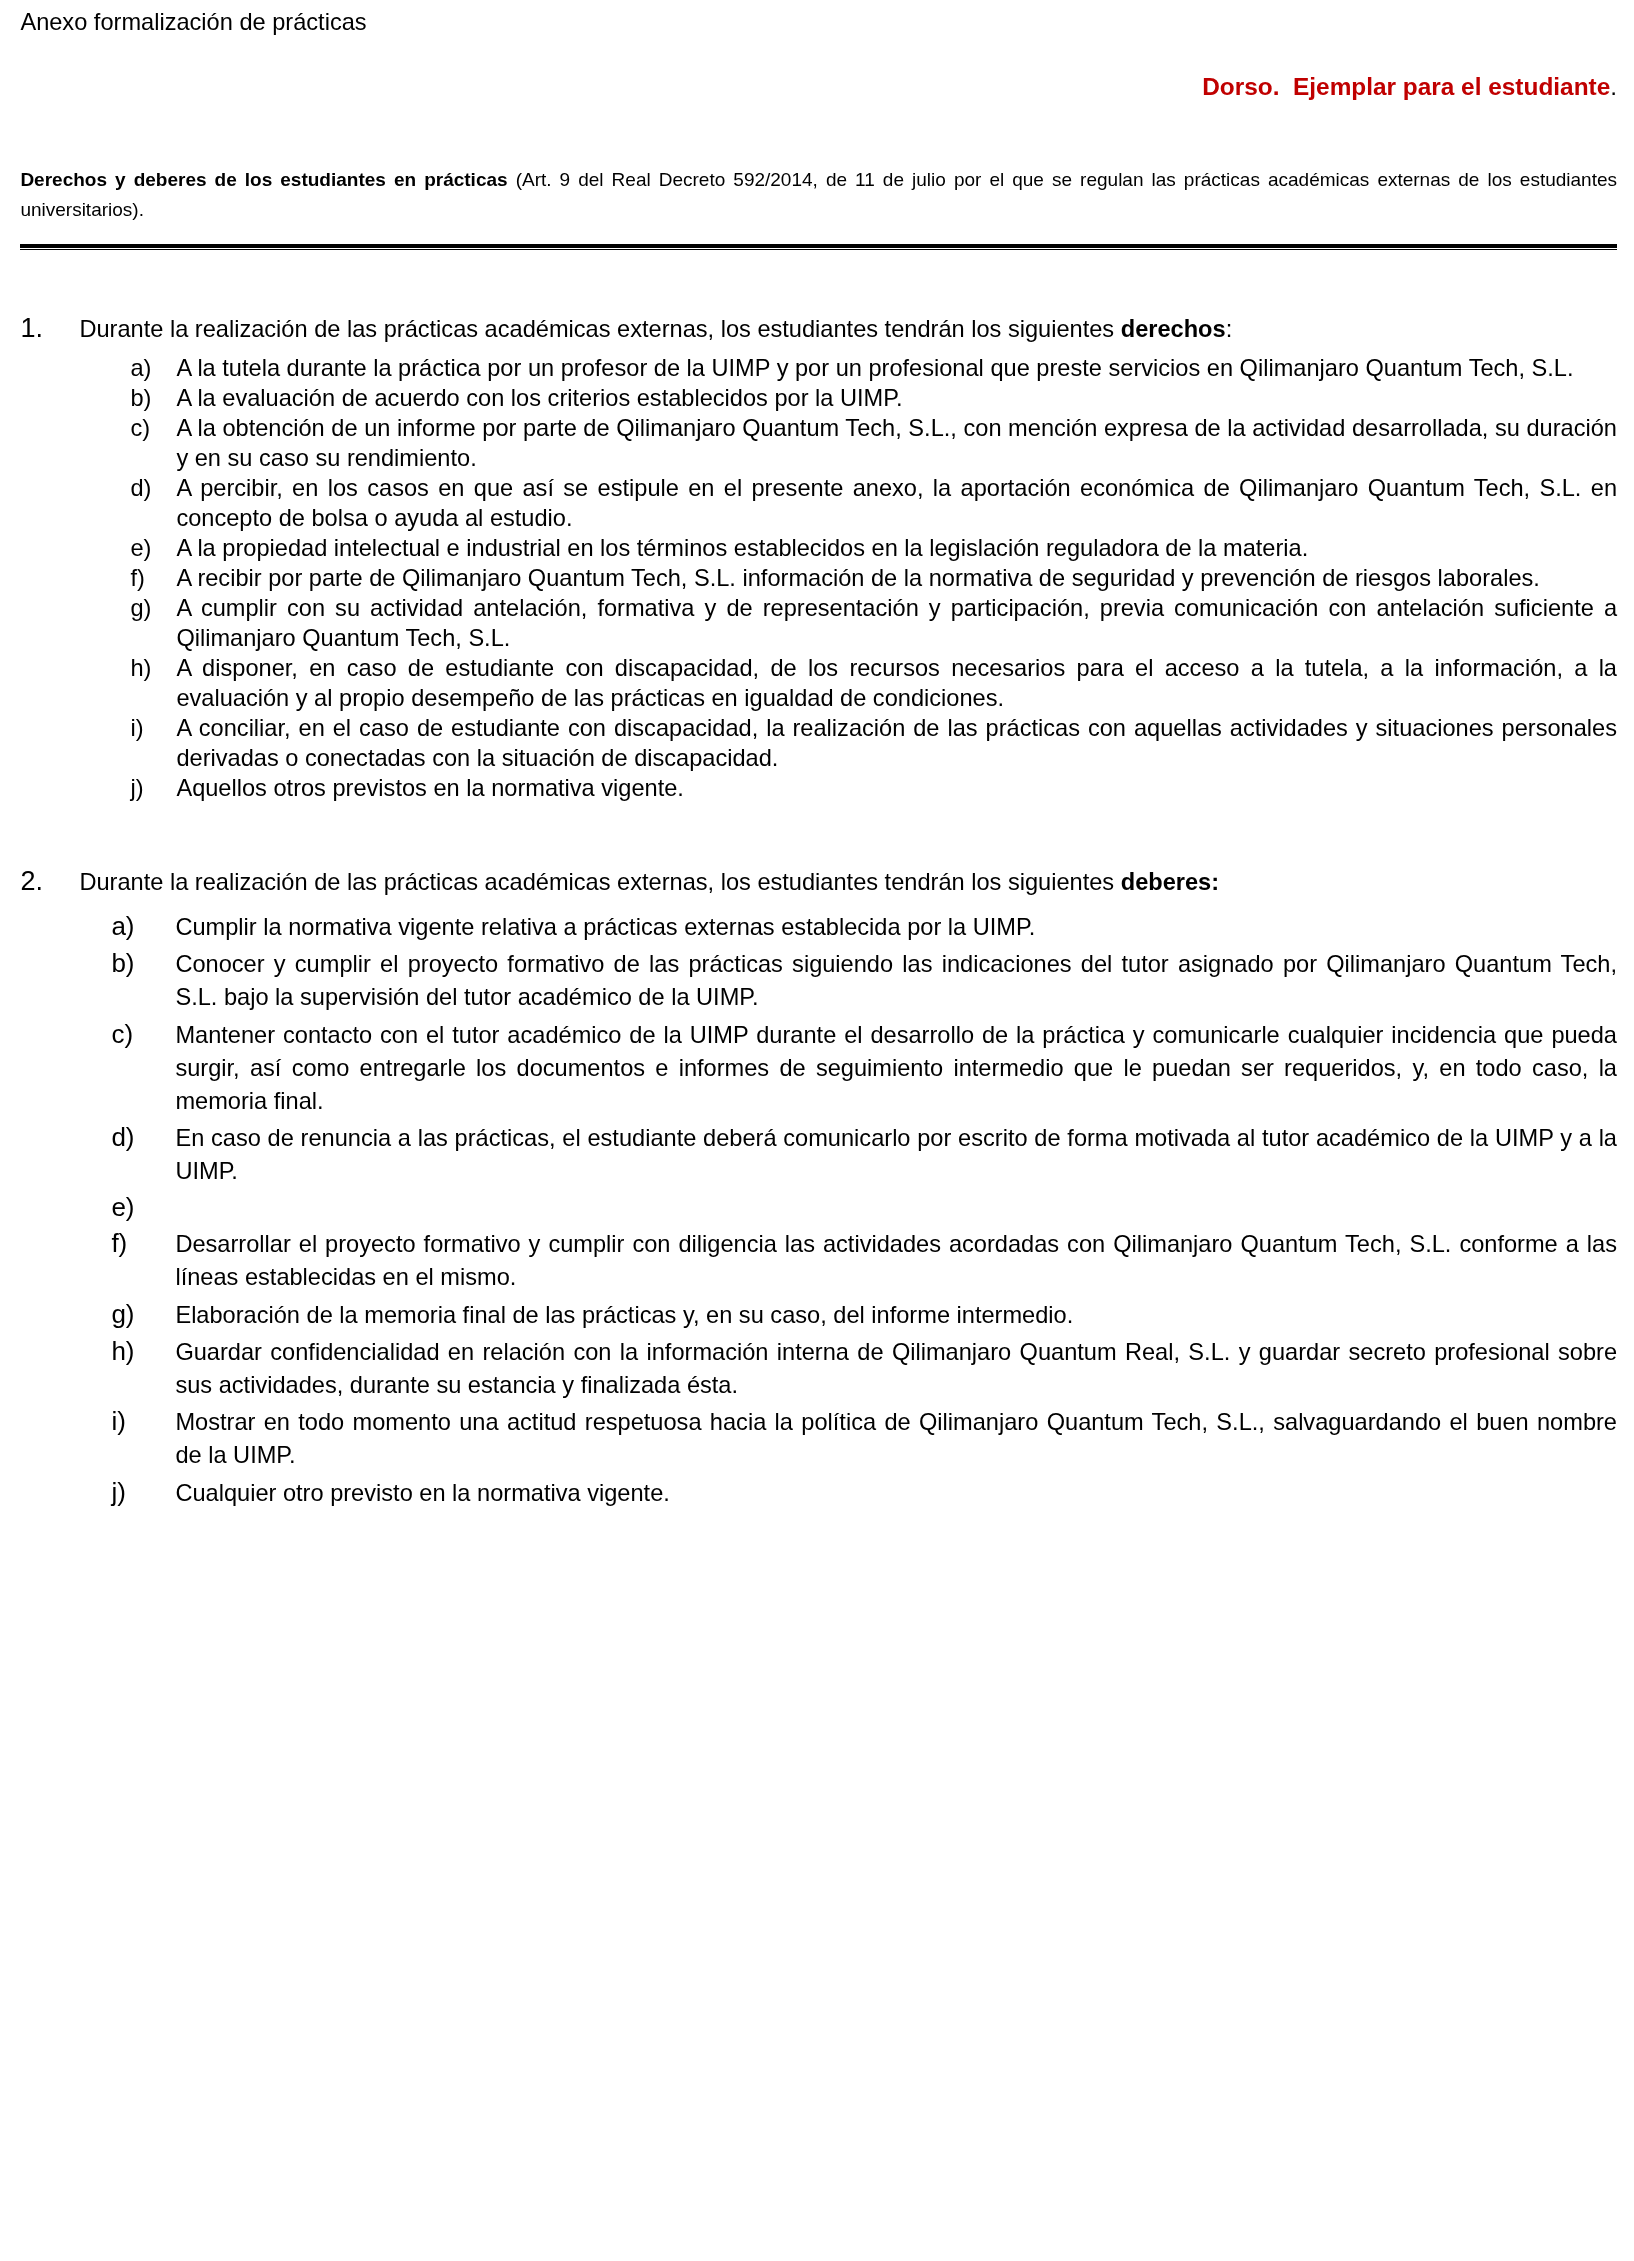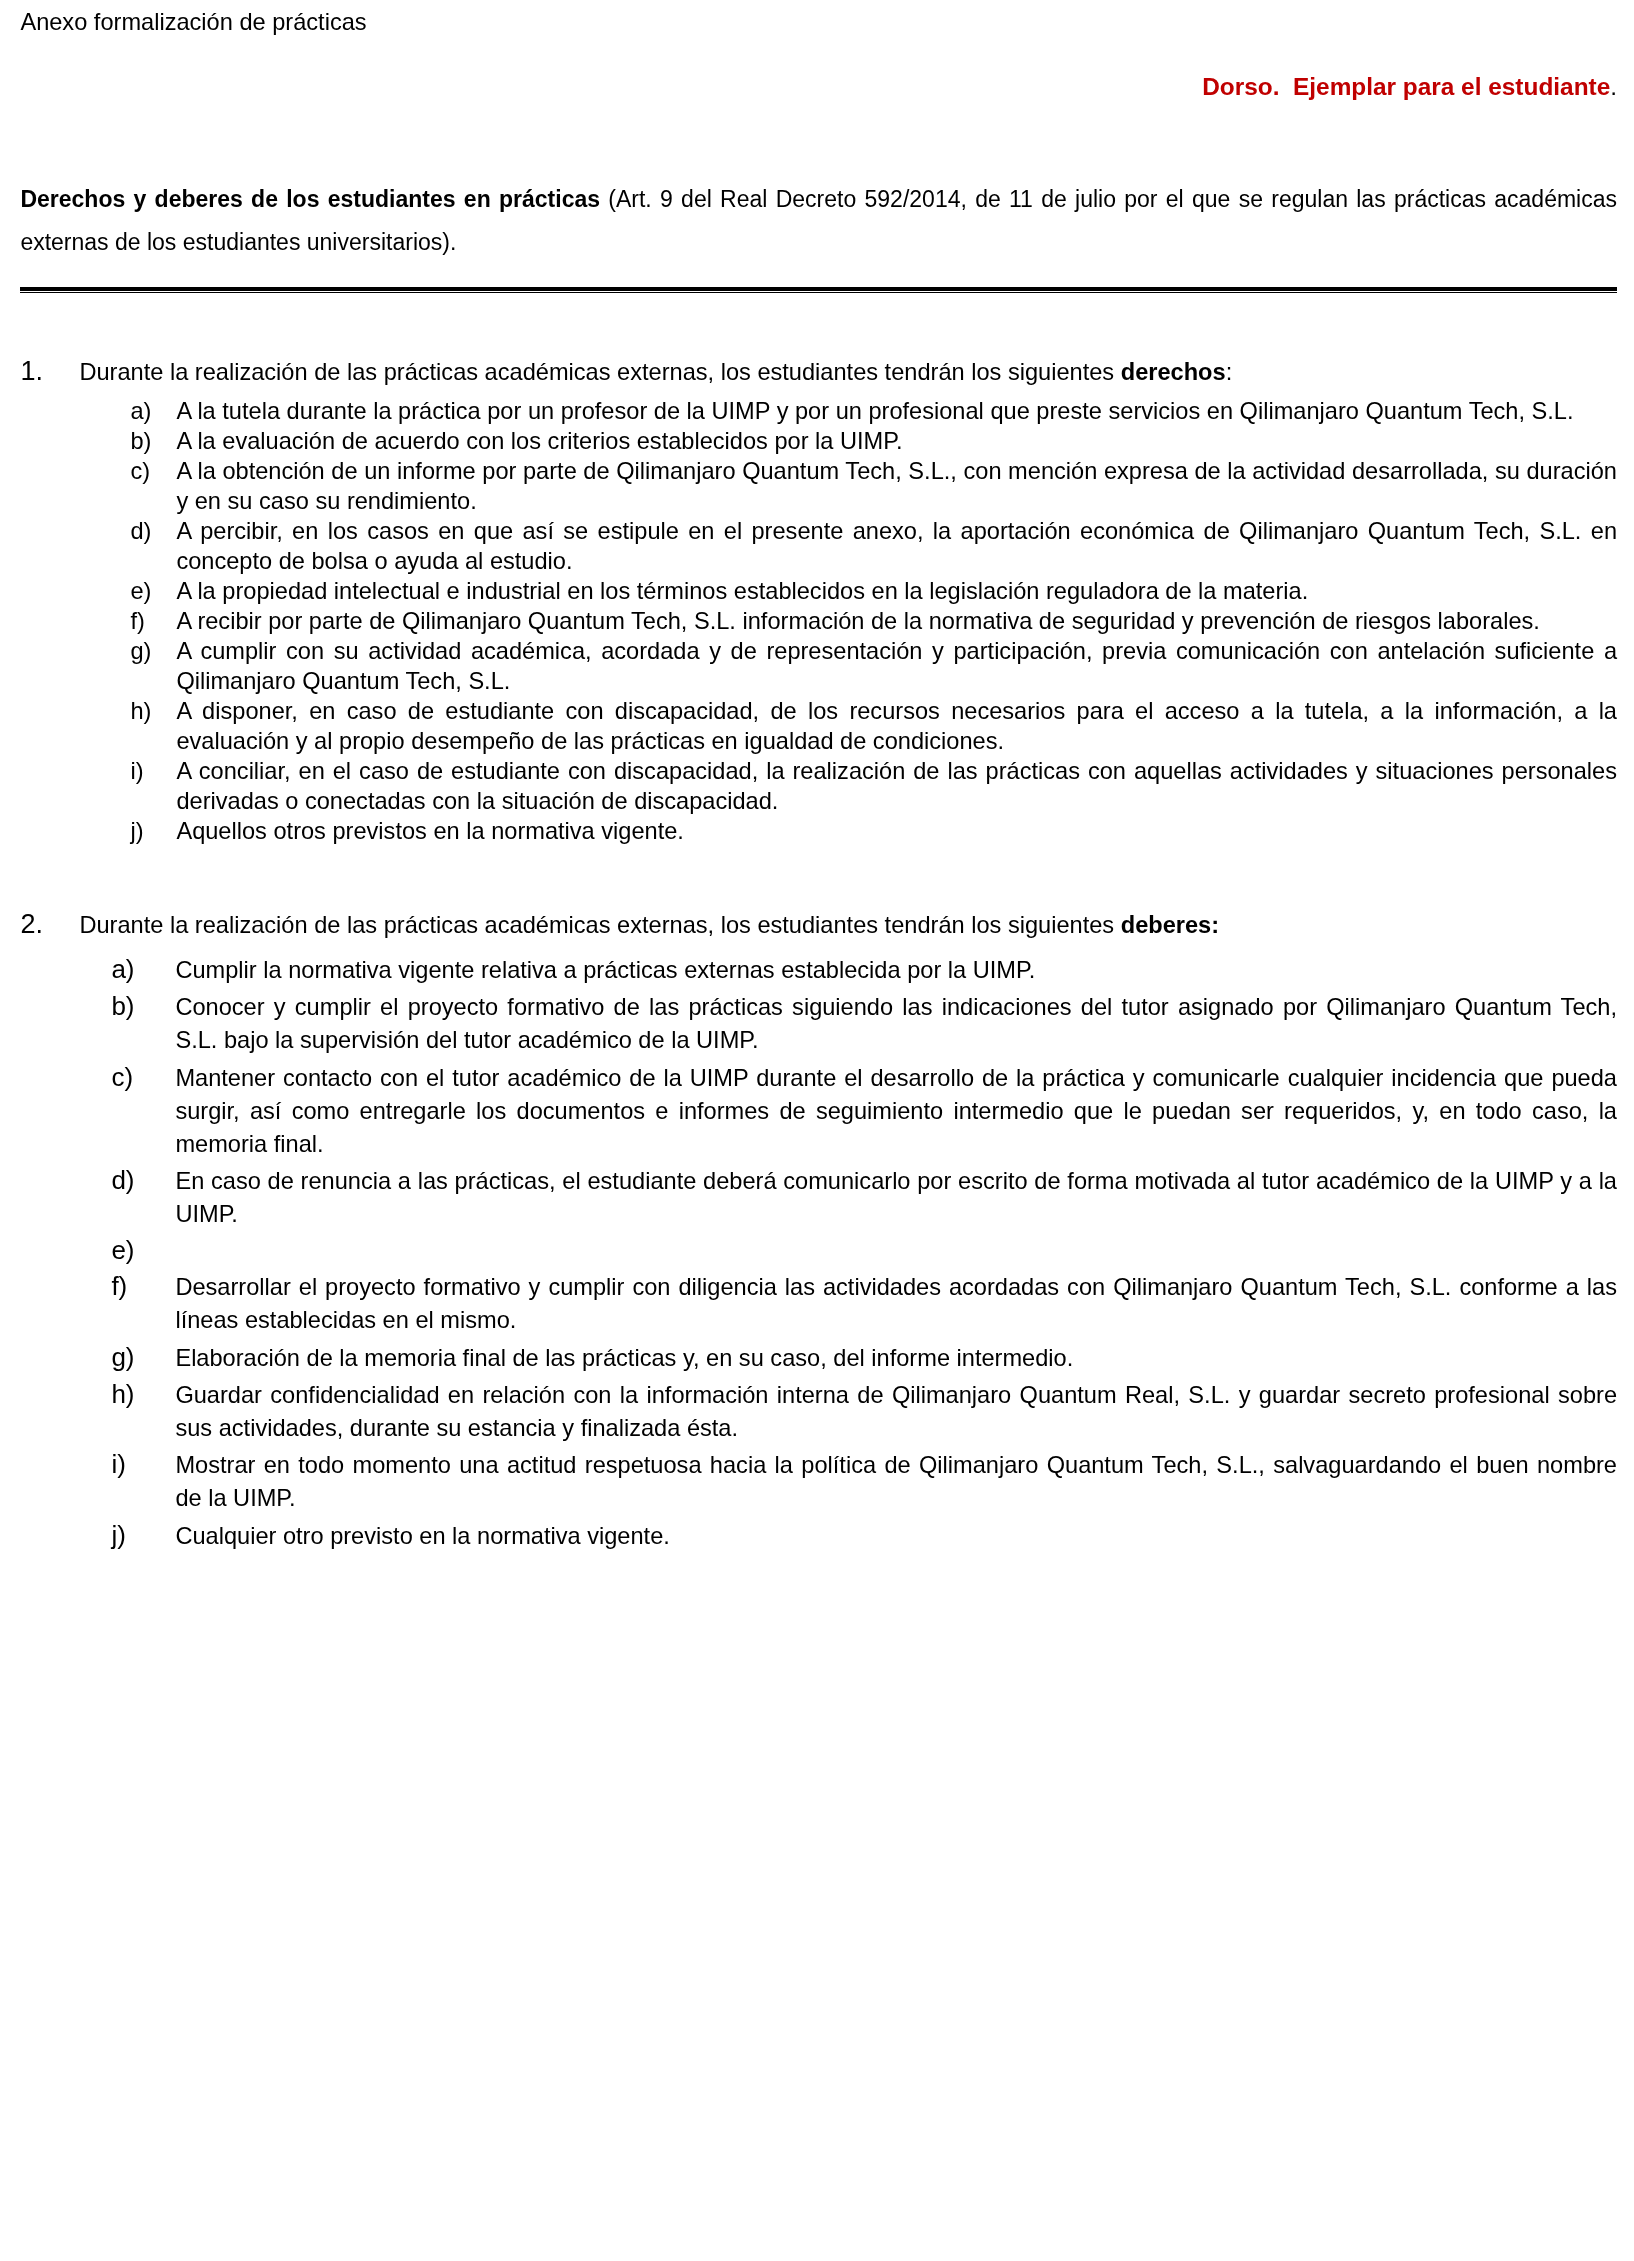--- a/index.html
+++ b/index.html
@@ -25,23 +25,23 @@
     font-weight: 700;
     color: #c00000;
     white-space: pre-wrap;
     text-align: right;
   }
   .copy-line .dot {
     color: #000;
     font-weight: 400;
   }
   .intro {
-    margin-top: 42px;
-    font-size: 23px;
-    line-height: 43px;
+    margin-top: 29px;
+    font-size: 19px;
+    line-height: 30px;
     text-align: justify;
   }
   .intro .b { font-weight: 700; }
   .rule {
     margin-top: 6.5px;
     height: 1.6px;
     border-top: 4.1px solid #000;
     border-bottom: 1.6px solid #000;
   }
   .section { margin-top: 25px; }
@@ -130,21 +130,21 @@
     <span class="text">A la propiedad intelectual e industrial en los términos establecidos en la legislación reguladora de la materia.</span>
   </div>
 
   <div class="item">
     <span class="marker">f)</span>
     <span class="text">A recibir por parte de Qilimanjaro Quantum Tech, S.L. información de la normativa de seguridad y prevención de riesgos laborales.</span>
   </div>
 
   <div class="item">
     <span class="marker">g)</span>
-    <span class="text">A cumplir con su actividad académica, acordada y de representación y participación, previa comunicación con antelación suficiente a Qilimanjaro Quantum Tech, S.L.</span>
+    <span class="text">A cumplir con su actividad antelación, formativa y de representación y participación, previa comunicación con antelación suficiente a Qilimanjaro Quantum Tech, S.L.</span>
   </div>
 
   <div class="item">
     <span class="marker">h)</span>
     <span class="text">A disponer, en caso de estudiante con discapacidad, de los recursos necesarios para el acceso a la tutela, a la información, a la evaluación y al propio desempeño de las prácticas en igualdad de condiciones.</span>
   </div>
 
   <div class="item">
     <span class="marker">i)</span>
     <span class="text">A conciliar, en el caso de estudiante con discapacidad, la realización de las prácticas con aquellas actividades y situaciones personales derivadas o conectadas con la situación de discapacidad.</span>

